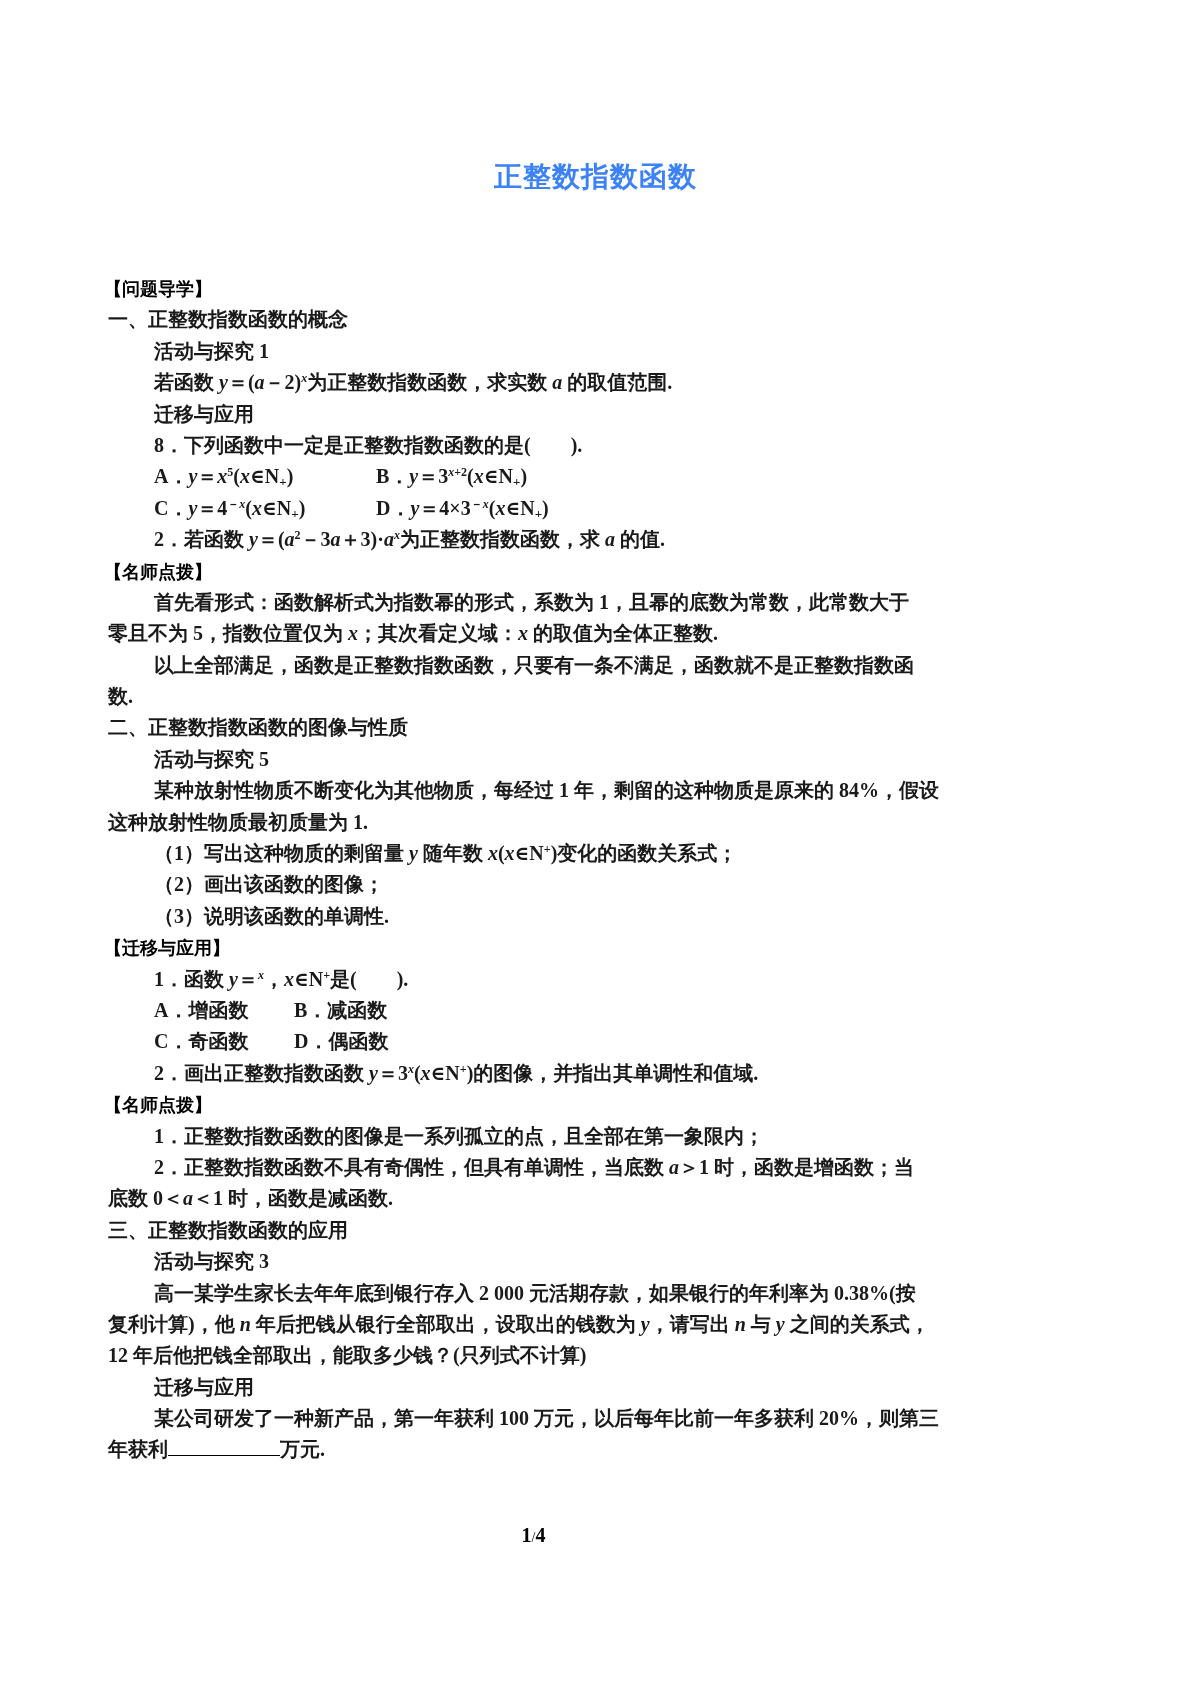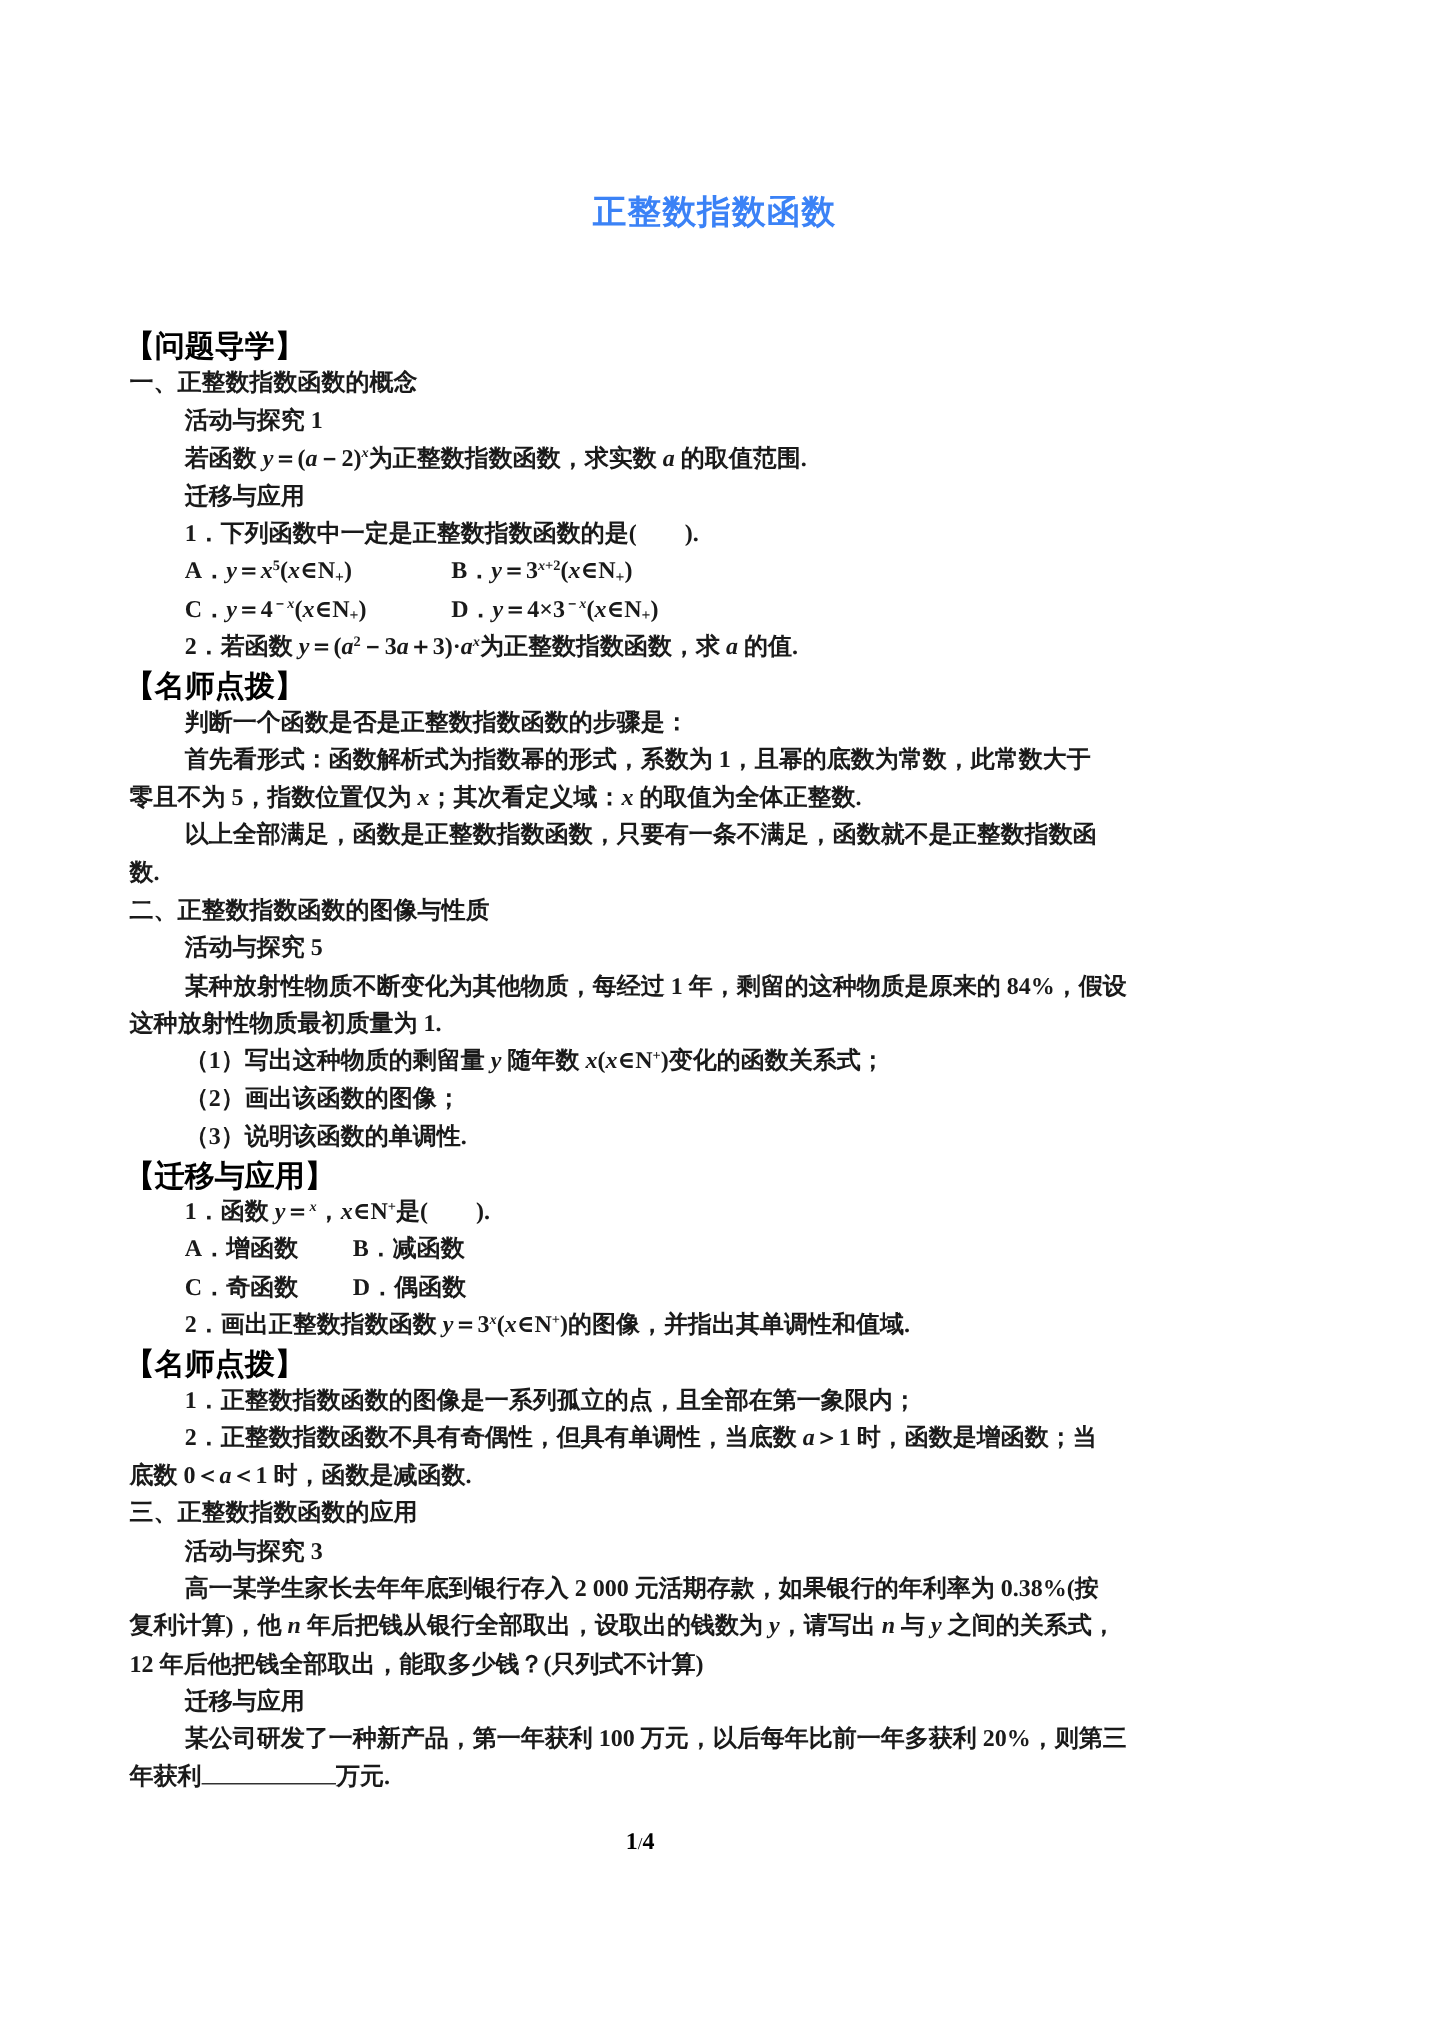--- a/index.html
+++ b/index.html
@@ -15,21 +15,21 @@
   }
   .content {
     position: absolute; top: 273px; left: 108px; width: 960px;
   }
   .line {
     font-size: 20px; line-height: 31.4px; height: 31.4px; white-space: nowrap; font-weight: bold;
   }
   .ind1 { padding-left: 46px; }
   .sec-head {
     font-family: "DejaVu Sans", "Liberation Sans", sans-serif;
-    font-weight: bold; font-size: 25px; line-height: 31.4px; height: 31.4px; margin-left: -4px; color: #000;
+    font-weight: bold; font-size: 18px; line-height: 31.4px; height: 31.4px; margin-left: -4px; color: #000;
   }
   .opts { display: flex; }
   .opt { display: inline-block; }
   .optA { width: 222px; }
   .optB { width: 140px; }
   i.m { font-style: italic; }
   sup { font-size: 12px; line-height: 0; vertical-align: 7px; }
   sub { font-size: 13px; line-height: 0; vertical-align: -3px; }
   .blank { display: inline-block; width: 112px; border-bottom: 1px solid #000; height: 20px; vertical-align: baseline; }
   .footer {
@@ -43,33 +43,32 @@
 
 <div class="page-title">正整数指数函数</div>
 
 <div class="content">
 
   <div class="sec-head">【问题导学】</div>
   <div class="line">一、正整数指数函数的概念</div>
   <div class="line ind1">活动与探究 1</div>
   <div class="line ind1"><span>若函数 </span><i class="m">y</i>＝(<i class="m">a</i>－2)<sup><i class="m">x</i></sup><span>为正整数指数函数，求实数 </span><i class="m">a</i> <span>的取值范围.</span></div>
   <div class="line ind1">迁移与应用</div>
-  <div class="line ind1">1．下列函数中一定是正整数指数函数的是(　　).</div>
+  <div class="line ind1">8．下列函数中一定是正整数指数函数的是(　　).</div>
   <div class="line ind1 opts">
     <span class="opt optA">A．<i class="m">y</i>＝<i class="m">x</i><sup>5</sup>(<i class="m">x</i>∈N<sub>+</sub>)</span>
     <span class="opt">B．<i class="m">y</i>＝3<sup><i class="m">x</i>+2</sup>(<i class="m">x</i>∈N<sub>+</sub>)</span>
   </div>
   <div class="line ind1 opts">
     <span class="opt optA">C．<i class="m">y</i>＝4<sup>－<i class="m">x</i></sup>(<i class="m">x</i>∈N<sub>+</sub>)</span>
     <span class="opt">D．<i class="m">y</i>＝4×3<sup>－<i class="m">x</i></sup>(<i class="m">x</i>∈N<sub>+</sub>)</span>
   </div>
   <div class="line ind1"><span>2．若函数 </span><i class="m">y</i>＝(<i class="m">a</i><sup>2</sup>－3<i class="m">a</i>＋3)·<i class="m">a</i><sup><i class="m">x</i></sup><span>为正整数指数函数，求 </span><i class="m">a</i> <span>的值.</span></div>
 
   <div class="sec-head">【名师点拨】</div>
-  <div class="line ind1">判断一个函数是否是正整数指数函数的步骤是：</div>
   <div class="line ind1">首先看形式：函数解析式为指数幂的形式，系数为 1，且幂的底数为常数，此常数大于</div>
   <div class="line"><span>零且不为 5，指数位置仅为 </span><i class="m">x</i><span>；其次看定义域：</span><i class="m">x</i> <span>的取值为全体正整数.</span></div>
   <div class="line ind1">以上全部满足，函数是正整数指数函数，只要有一条不满足，函数就不是正整数指数函</div>
   <div class="line">数.</div>
 
   <div class="line">二、正整数指数函数的图像与性质</div>
   <div class="line ind1">活动与探究 5</div>
   <div class="line ind1">某种放射性物质不断变化为其他物质，每经过 1 年，剩留的这种物质是原来的 84%，假设</div>
   <div class="line">这种放射性物质最初质量为 1.</div>
   <div class="line ind1"><span>（1）写出这种物质的剩留量 </span><i class="m">y</i> <span>随年数 </span><i class="m">x</i>(<i class="m">x</i>∈N<sup>+</sup>)<span>变化的函数关系式；</span></div>

